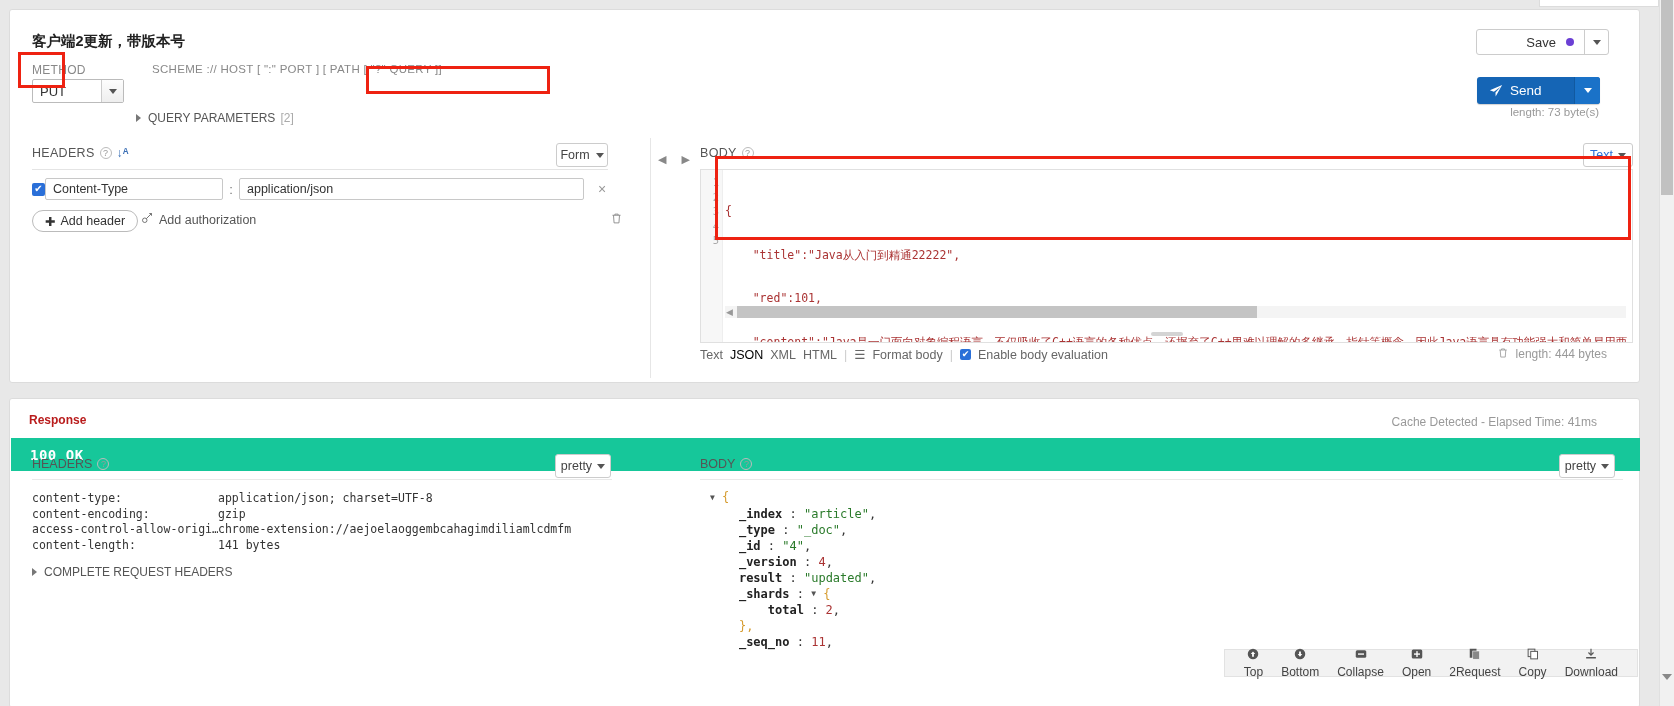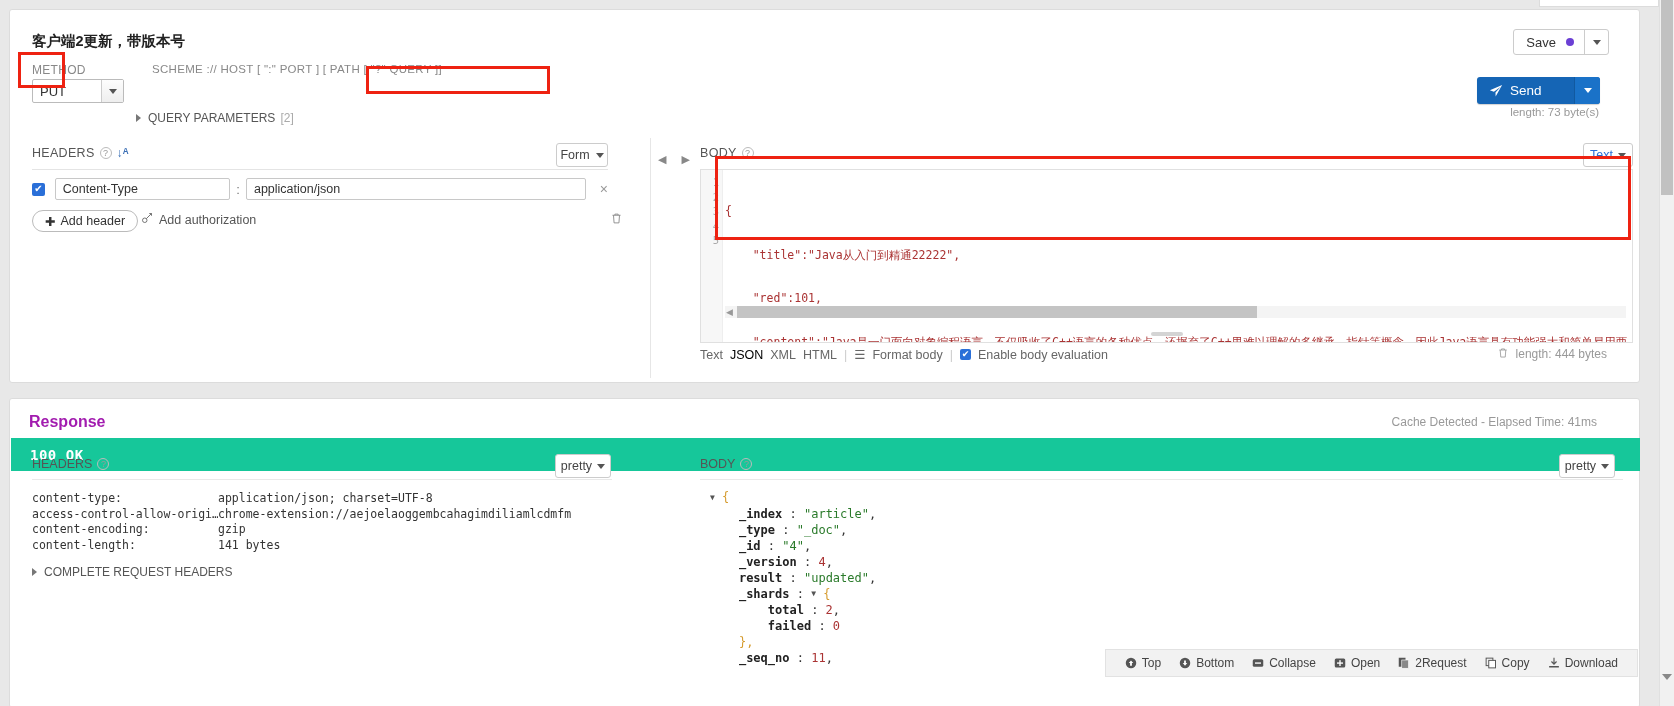--- a/index.html
+++ b/index.html
@@ -27,21 +27,21 @@
   
   .req-title {
     position:absolute; left:22px; top:22px;
     font-size:14.5px; font-weight:bold; color:#222;
   }
   .save-btn {
     position:absolute; right:30px; top:19px;
     height:26px; min-width:80px;
     border:1px solid #ccc; border-radius:3px;
     background:#fff; display:flex; align-items:center;
-    font-size:13px; color:#333; cursor:pointer;
+    font-size:13px; color:#333; cursor:pointer;padding-left:37px;
   }
   .save-btn .lbl { padding:0 10px 0 12px; }
   .save-btn .dot {
     width:8px; height:8px; border-radius:50%;
     background:#6b3fd4; margin-right:10px;
   }
   .save-btn .caret-wrap {
     border-left:1px solid #ccc; width:24px; height:100%;
     display:flex; align-items:center; justify-content:center;
   }
@@ -123,21 +123,21 @@
   .chk {
     width:13px; height:13px; border-radius:2px;
     background:#2a6fd8; display:flex; align-items:center; justify-content:center;
     color:#fff; font-size:10px; line-height:1; cursor:pointer;
   }
   .hdr-key, .hdr-val {
     height:22px; border:1px solid #c8c8c8; border-radius:2px;
     background:#fff; display:flex; align-items:center;
     padding-left:7px; font-size:12.5px; color:#333;
   }
-  .hdr-key { width:178px; margin-left:10px; }
+  .hdr-key { width:178px; }
   .colon { width:16px; text-align:center; color:#777; }
   .hdr-val { width:345px; }
   .x-del { margin-left:14px; color:#999; font-size:14px; cursor:pointer; }
 
   .add-hdr {
     position:absolute; left:22px; top:200px;
     height:22px; padding:0 12px;
     border:1px solid #bbb; border-radius:11px;
     background:#fff; display:flex; align-items:center; gap:5px;
     font-size:12.5px; color:#333; cursor:pointer;
@@ -192,21 +192,21 @@
     width:32px; height:4px; background:#d4d4d4; border-radius:2px;
   }
 
   .fmt-bar { position:absolute; left:690px; top:337px; display:flex; align-items:center; gap:7px; font-size:12.5px; color:#666; }
   .fmt-bar .lnk { color:#000000; cursor:pointer; }
   .fmt-bar .pipe { color:#ccc; }
   .fmt-bar .chk { width:11px;height:11px;font-size:9px; }
   .body-len { position:absolute; right:32px; top:337px; font-size:12px; color:#999; display:flex; align-items:flex-start; gap:7px; }
 
   
-  .resp-title { position:absolute; left:19px; top:14px; font-size:16px; font-weight:bold; color:#a21caf; }
+  .resp-title { position:absolute; left:19px; top:14px; font-size:12px; font-weight:bold; color:#b91c1c; }
   .cache-info { position:absolute; right:42px; top:16px; font-size:12px; color:#999; }
   .status-bar {
     position:absolute; left:1px; top:39px; width:1629px; height:33px;
     background:#16c79a; display:flex; align-items:center;
     color:#fff; font-family:"DejaVu Sans Mono", monospace;
     font-size:14px; font-weight:bold; padding-left:19px; letter-spacing:.5px;
   }
   .rhdr-title { position:absolute; left:22px; top:58px; font-size:12.5px; color:#555; display:flex; align-items:center; gap:5px; }
   .pretty-sel-l {
     position:absolute; left:545px; top:55px; width:56px; height:24px;
@@ -243,21 +243,21 @@
   .jnum { color:#a33; }
   .jbrace { color:#d59b2e; }
   .jtoggle { display:inline-block; color:#555; font-size:8px; vertical-align:middle; }
 
   .bottom-toolbar {
     position:absolute; right:1px; bottom:30px;
     height:28px; background:#f2f2f2; border:1px solid #e2e2e2;
     display:flex; align-items:center; gap:0px; padding:0 10px;
     font-size:12px; color:#444;
   }
-  .btb { display:flex; align-items:center; gap:5px; padding:0 9px; cursor:pointer; white-space:nowrap; }
+  .btb { display:flex; align-items:center; gap:5px; padding:0 9px; cursor:pointer; white-space:nowrap;flex-direction:column; }
   .btb svg { display:block; }
 
   
   .redbox { position:absolute; border:3px solid #ee2211; pointer-events:none; }
   #rb-method { left:18px; top:52px; width:47px; height:36px; }
   #rb-query  { left:366px; top:66px; width:184px; height:28px; }
   #rb-body   { left:715px; top:156px; width:916px; height:84px; }
 
   
   .page-scroll { position:absolute; right:0; top:0; width:15px; height:706px; background:#f1f1f1; border-left:1px solid #e0e0e0; }
@@ -430,26 +430,26 @@
       <span class="caret"></span>
     </div>
     <div class="rhdr-divider"></div>
 
     <div class="rhdr-list">
       <div class="row">
         <span class="k">content-type:</span>
         <span>application/json; charset=UTF-8</span>
       </div>
       <div class="row">
+        <span class="k">content-encoding:</span>
+        <span>gzip</span>
+      </div>
+      <div class="row">
         <span class="k">access-control-allow-origi…</span>
         <span>chrome-extension://aejoelaoggembcahagimdiliamlcdmfm</span>
-      </div>
-      <div class="row">
-        <span class="k">content-encoding:</span>
-        <span>gzip</span>
       </div>
       <div class="row">
         <span class="k">content-length:</span>
         <span>141 bytes</span>
       </div>
     </div>
 
     <div class="complete-req">
       <span class="tri"></span>
       <span>COMPLETE REQUEST HEADERS</span>
@@ -467,21 +467,20 @@
 
     <div class="json-tree" id="json-tree">
         <div class="jl"><span class="jtoggle">▼</span> <span class="jbrace">{</span></div>
         <div class="jl">    <span class="jkey">_index</span><span> : </span><span class="jstr">"article"</span><span>,</span></div>
         <div class="jl">    <span class="jkey">_type</span><span> : </span><span class="jstr">"_doc"</span><span>,</span></div>
         <div class="jl">    <span class="jkey">_id</span><span> : </span><span class="jstr">"4"</span><span>,</span></div>
         <div class="jl">    <span class="jkey">_version</span><span> : </span><span class="jnum">4</span><span>,</span></div>
         <div class="jl">    <span class="jkey">result</span><span> : </span><span class="jstr">"updated"</span><span>,</span></div>
         <div class="jl">    <span class="jkey">_shards</span><span> : </span><span class="jtoggle">▼</span> <span class="jbrace">{</span></div>
         <div class="jl">        <span class="jkey">total</span><span> : </span><span class="jnum">2</span><span>,</span></div>
-        <div class="jl">        <span class="jkey">failed</span><span> : </span><span class="jnum">0</span></div>
         <div class="jl">    <span class="jbrace">},</span></div>
         <div class="jl">    <span class="jkey">_seq_no</span><span> : </span><span class="jnum">11</span><span>,</span></div>
       </div>
 
     <div class="bottom-toolbar">
       <span class="btb">
         <svg width="12" height="12" viewBox="0 0 16 16">
             <circle cx="8" cy="8" r="7" fill="#555"></circle>
             <path d="M8 4.5 11 8H9.2v3.5H6.8V8H5z" fill="#fff"></path>
           </svg>

